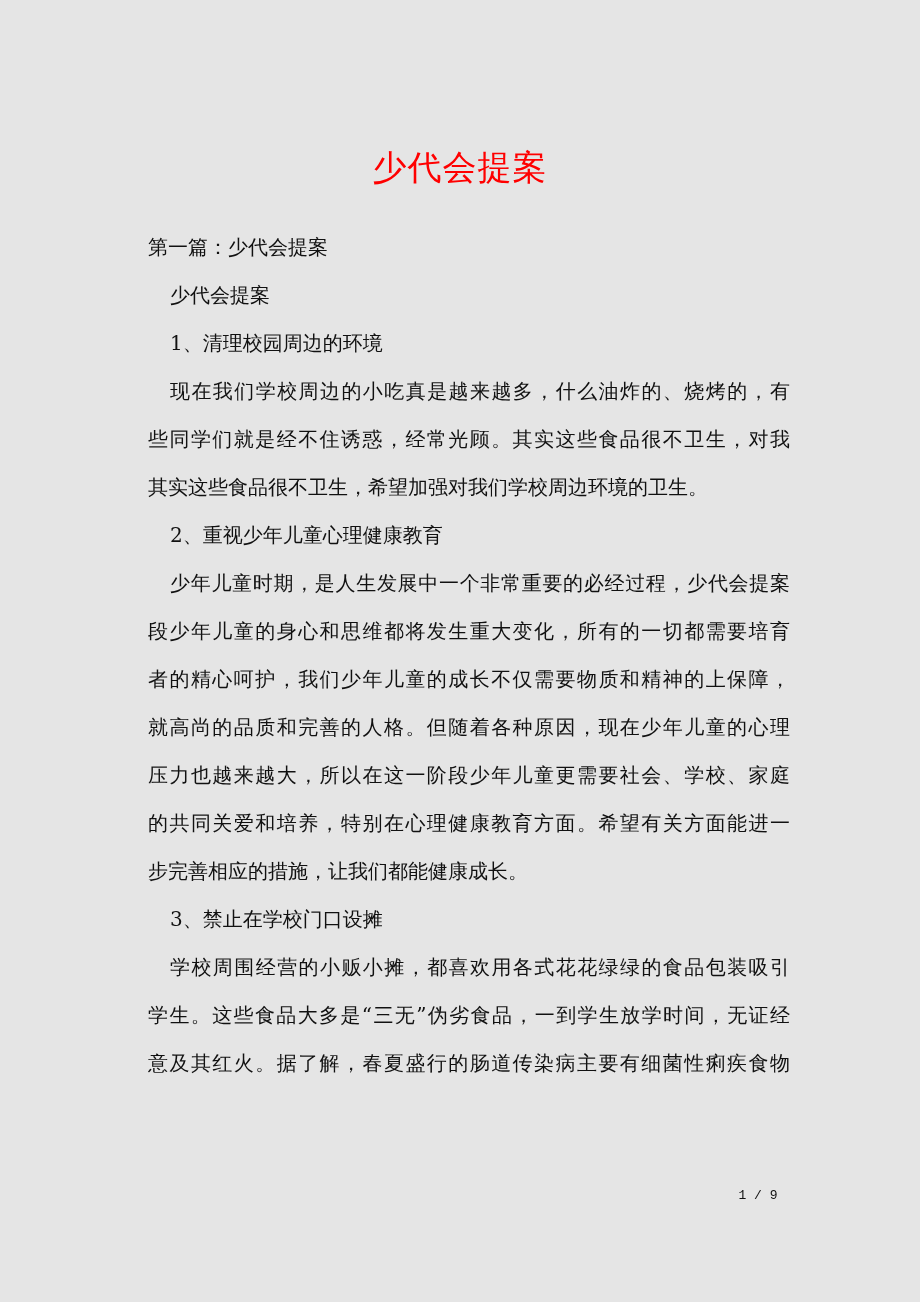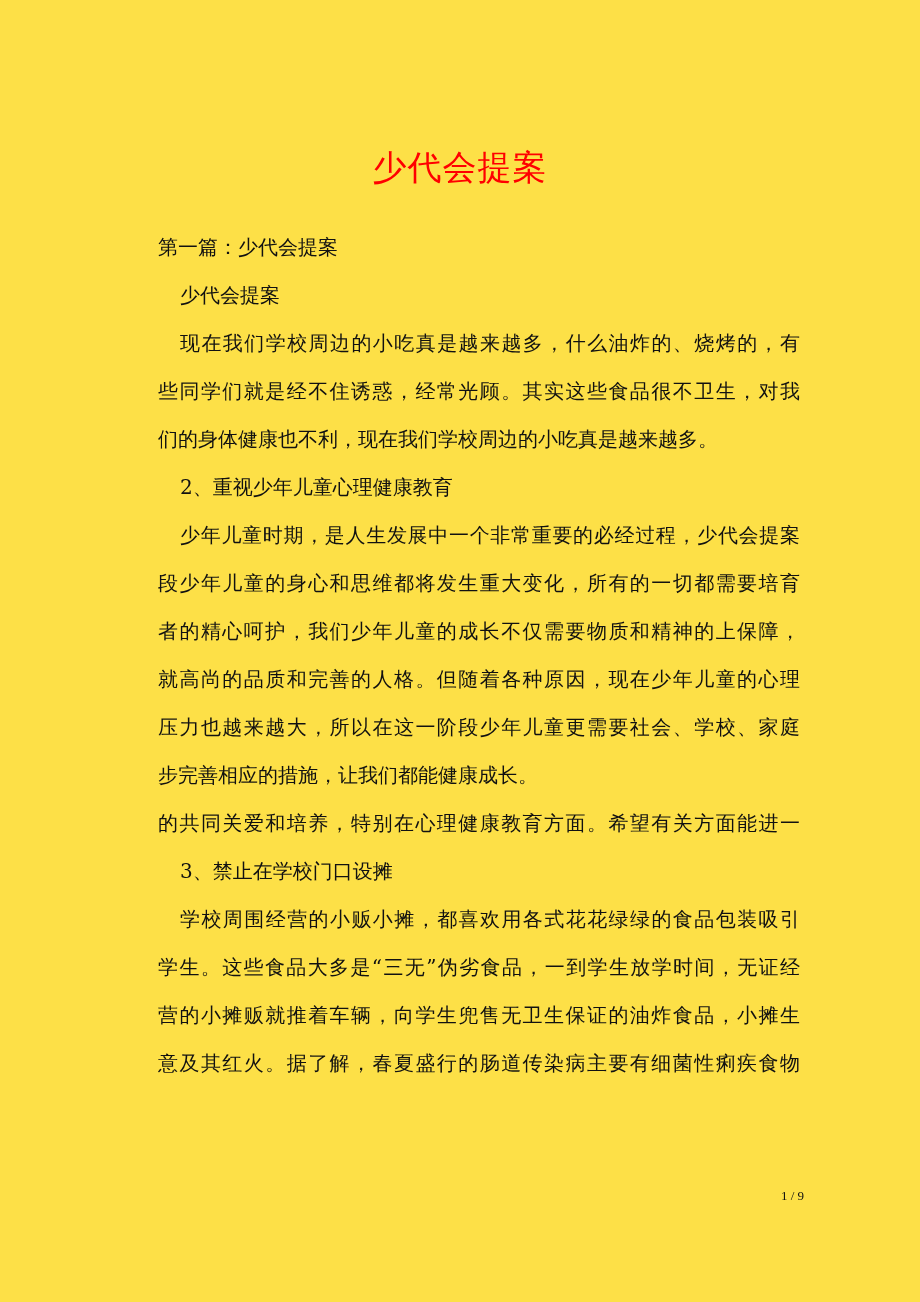--- a/index.html
+++ b/index.html
@@ -1,50 +1,50 @@
 <!DOCTYPE html>
 <html style="--title-color: #ff0000;"><head>
 <meta charset="utf-8">
 <style>
   html, body { margin:0; padding:0; background:#ffffff; }
   body { width:920px; height:1302px; position:relative; overflow:hidden;
          font-family:"DejaVu Serif","Liberation Serif",serif; color:#111; }
-  .page { position:absolute; left:0; top:0; width:920px; height:1302px; background:#fde047; }
+  .page { position:absolute; left:0; top:0; width:920px; height:1302px; background:#e5e5e5; }
   .title { position:absolute; top:142px; left:0; width:920px; text-align:center;
            font-size:34px; color:var(--title-color,#ff0000); letter-spacing:1px; line-height:50px; }
-  .body { position:absolute; left:158px; top:223px; width:642px; }
+  .body { position:absolute; left:148px; top:223px; width:642px; }
   .line { font-size:20px; line-height:48px; height:48px; white-space:nowrap; text-align:justify;
           text-align-last:justify; overflow:hidden; }
   .line.last { text-align-last:left; }
   .line.indent { padding-left:22px; }
   .line.heading { text-align-last:left; }
-  .pagenum { position:absolute; left:744px; top:1188px; width:60px; text-align:right;
-             font-family:Liberation Serif, serif; font-size:13px; color:#111; }
+  .pagenum { position:absolute; left:728px; top:1188px; width:60px; text-align:center;
+             font-family:Liberation Mono, monospace; font-size:13px; color:#111; }
 </style>
 </head>
 <body>
 
 <div class="page">
   <div class="title">少代会提案</div>
 
   <div class="body">
     <div class="line heading">第一篇：少代会提案</div>
     <div class="line heading indent">少代会提案</div>
+    <div class="line heading indent">1、清理校园周边的环境</div>
     <div class="line indent">现在我们学校周边的小吃真是越来越多，什么油炸的、烧烤的，有</div>
     <div class="line">些同学们就是经不住诱惑，经常光顾。其实这些食品很不卫生，对我</div>
-    <div class="line last">们的身体健康也不利，现在我们学校周边的小吃真是越来越多。</div>
+    <div class="line last">其实这些食品很不卫生，希望加强对我们学校周边环境的卫生。</div>
     <div class="line heading indent">2、重视少年儿童心理健康教育</div>
     <div class="line indent">少年儿童时期，是人生发展中一个非常重要的必经过程，少代会提案</div>
     <div class="line">段少年儿童的身心和思维都将发生重大变化，所有的一切都需要培育</div>
     <div class="line">者的精心呵护，我们少年儿童的成长不仅需要物质和精神的上保障，</div>
     <div class="line">就高尚的品质和完善的人格。但随着各种原因，现在少年儿童的心理</div>
     <div class="line">压力也越来越大，所以在这一阶段少年儿童更需要社会、学校、家庭</div>
+    <div class="line">的共同关爱和培养，特别在心理健康教育方面。希望有关方面能进一</div>
     <div class="line last">步完善相应的措施，让我们都能健康成长。</div>
-    <div class="line">的共同关爱和培养，特别在心理健康教育方面。希望有关方面能进一</div>
     <div class="line heading indent">3、禁止在学校门口设摊</div>
     <div class="line indent">学校周围经营的小贩小摊，都喜欢用各式花花绿绿的食品包装吸引</div>
     <div class="line">学生。这些食品大多是“三无”伪劣食品，一到学生放学时间，无证经</div>
-    <div class="line">营的小摊贩就推着车辆，向学生兜售无卫生保证的油炸食品，小摊生</div>
     <div class="line">意及其红火。据了解，春夏盛行的肠道传染病主要有细菌性痢疾食物</div>
   </div>
 
   <div class="pagenum">1 / 9</div>
 </div>
 
 </body></html>

